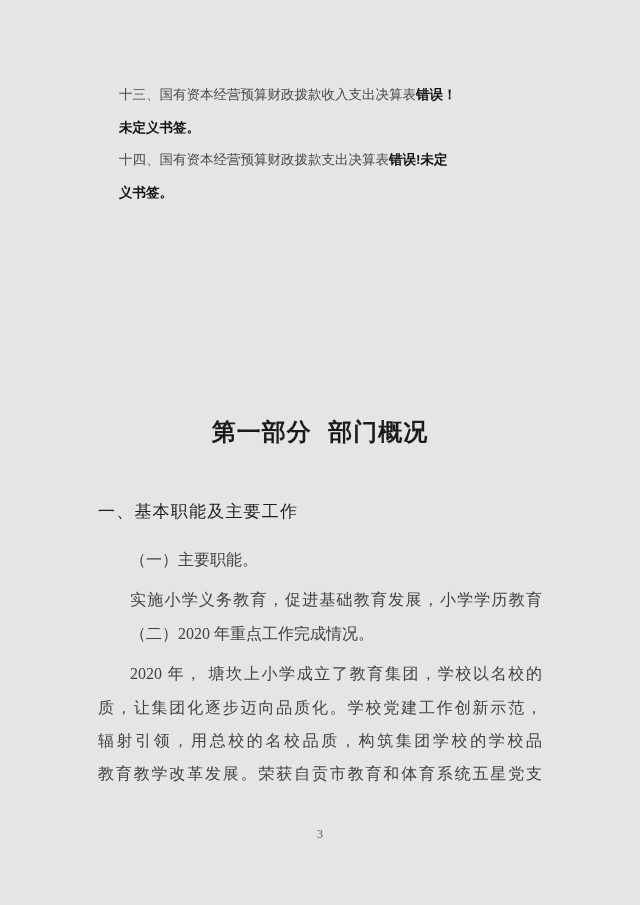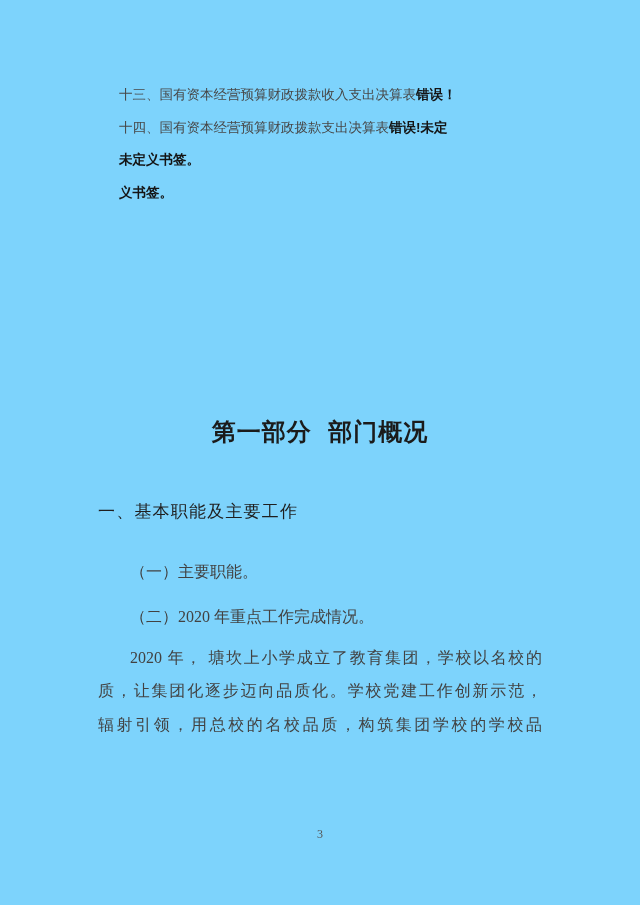--- a/index.html
+++ b/index.html
@@ -2,21 +2,21 @@
 <html><head>
 <meta charset="utf-8">
 <style>
   html, body { margin: 0; padding: 0; }
   body { background: #ffffff; }
 
   .page {
     position: relative;
     width: 640px;
     height: 905px;
-    background: #7dd3fc;
+    background: #e5e5e5;
     font-family: "Liberation Serif", "DejaVu Serif", serif;
     overflow: hidden;
   }
 
   
   .toc-fragment {
     position: absolute;
     left: 119px;
     top: 79px;
     width: 440px;
@@ -65,52 +65,54 @@
     top: 543px;
     left: 98px;
     width: 444px;
     font-size: 16px;
     line-height: 33.4px;
     color: #424242;
   }
   .body-line { height: 33.4px; overflow: visible; }
   .body-line.indent { text-indent: 32px; }
   .body-line.stretch { text-align: justify; text-align-last: justify; }
-  .body-line.gap { margin-bottom: 7px; margin-top: 12px; }
+  .body-line.gap { margin-bottom: 7px; }
 
   
   .page-number {
     position: absolute;
     top: 827px;
     left: 0;
     width: 640px;
     text-align: center;
     font-size: 12px;
     color: #555555;
   }
 </style>
 </head>
 <body>
 
 <div class="page">
 
   <div class="toc-fragment">
     <div class="toc-line"><span>十三、国有资本经营预算财政拨款收入支出决算表</span><span class="err">错误！</span></div>
+    <div class="toc-line"><span></span><span class="err">未定义书签。</span></div>
     <div class="toc-line"><span>十四、国有资本经营预算财政拨款支出决算表</span><span class="err">错误!未定</span></div>
-    <div class="toc-line"><span></span><span class="err">未定义书签。</span></div>
     <div class="toc-line"><span></span><span class="err">义书签。</span></div>
   </div>
 
   <div class="part-title">第一部分 部门概况</div>
 
   <div class="section-heading">一、基本职能及主要工作</div>
 
   <div class="body-text">
     <div class="body-line indent gap">（一）主要职能。</div>
+    <div class="body-line indent stretch">实施小学义务教育，促进基础教育发展，小学学历教育</div>
     <div class="body-line indent gap">（二）2020 年重点工作完成情况。</div>
     <div class="body-line indent stretch">2020 年， 塘坎上小学成立了教育集团，学校以名校的</div>
     <div class="body-line stretch">质，让集团化逐步迈向品质化。学校党建工作创新示范，</div>
     <div class="body-line stretch">辐射引领，用总校的名校品质，构筑集团学校的学校品</div>
+    <div class="body-line stretch">教育教学改革发展。荣获自贡市教育和体育系统五星党支</div>
   </div>
 
   <div class="page-number">3</div>
 
 </div>
 
 </body></html>

